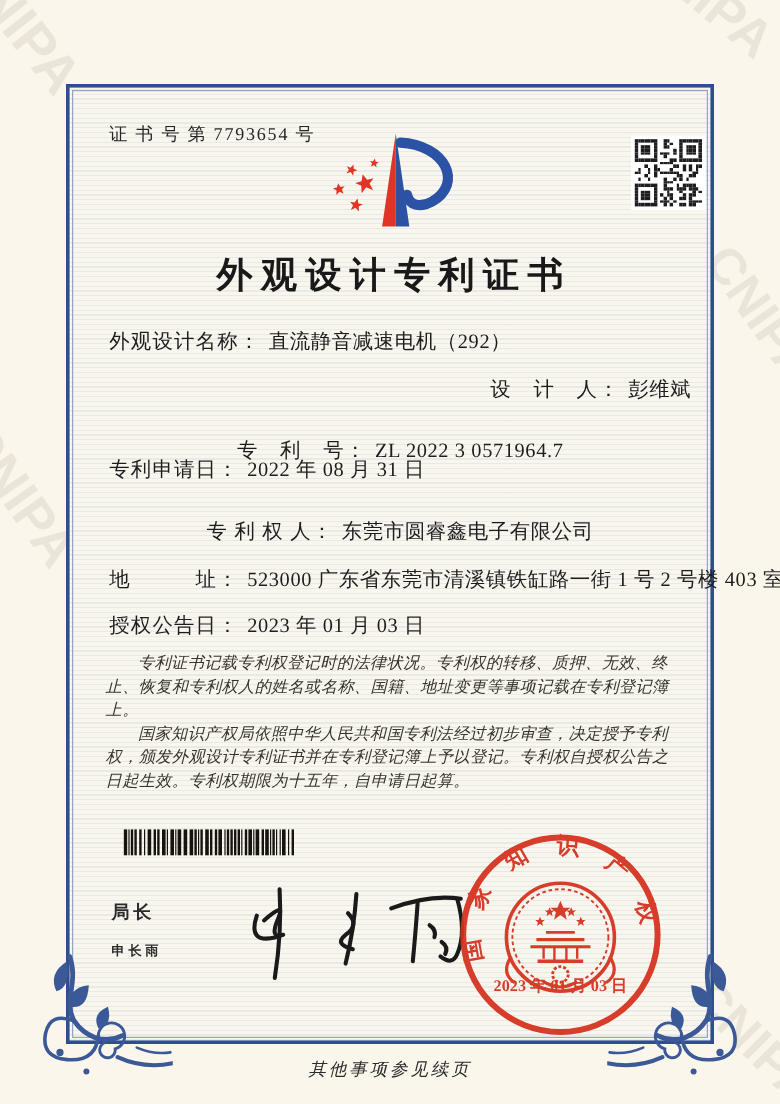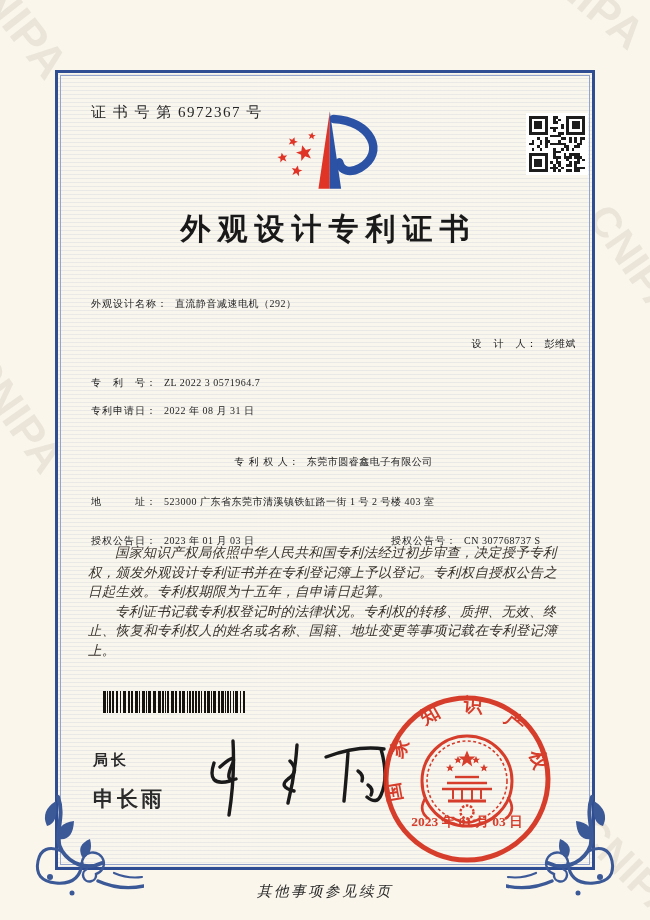--- a/index.html
+++ b/index.html
@@ -28,39 +28,39 @@
   .logo{position:absolute;left:200px;top:28px;}
   .qr{position:absolute;left:468px;top:40px;width:62px;height:62px;background:#fff;
       padding:3px;box-sizing:border-box;display:grid;grid-template-columns:repeat(21,1fr);
       grid-template-rows:repeat(21,1fr);}
   .qr b{display:block;}
   .qd{background:#1d1d1d;} .ql{background:#ffffff;}
 
   .title{position:absolute;left:0;top:136px;width:100%;text-align:center;
          font-size:30px;font-weight:700;letter-spacing:7px;color:#191919;text-indent:7px;}
 
-  .frow{position:absolute;left:33px;right:16px;font-size:10px;color:#1d1d1d;white-space:nowrap;margin-top:24px;}
+  .frow{position:absolute;left:33px;right:16px;font-size:17px;color:#1d1d1d;white-space:nowrap;}
   .frow .lab{letter-spacing:1px;}
   .frow .val{margin-left:7px;letter-spacing:0.5px;}
-  .fr0{top:200px;} .fr1{top:240px;text-align:right;} .fr2{top:279px;} .fr3{top:307px;}
+  .fr0{top:200px;} .fr1{top:240px;text-align:right;} .fr2{top:291px;text-align:center;} .fr3{top:307px;}
   .fr4{top:358px;text-align:center;} .fr5{top:398px;} .fr6{top:437px;}
   .grant2{position:absolute;left:300px;top:0;}
 
   .bodytext{position:absolute;left:30px;top:470px;width:478px;
             font-style:italic;font-size:13.5px;line-height:19.5px;color:#38332c;}
   .bodytext p{margin:0;text-indent:2em;letter-spacing:0.3px;}
 
   .barcode{position:absolute;left:45px;top:618px;width:158px;height:22px;
            white-space:nowrap;overflow:hidden;font-size:0;}
   .barcode i{display:inline-block;height:100%;background:#16120e;vertical-align:top;}
 
   .sig-title{position:absolute;left:35px;top:678px;font-family:Liberation Mono, monospace;
              font-size:15px;font-weight:600;letter-spacing:3px;color:#2b2b2b;}
   .sig-name{position:absolute;left:35px;top:712px;font-family:"Liberation Sans","DejaVu Sans",sans-serif;
-            font-size:21px;font-weight:600;letter-spacing:3px;color:#2b2b2b;}
+            font-size:11px;font-weight:600;letter-spacing:3px;color:#2b2b2b;}
   .script{position:absolute;left:140px;top:660px;}
 
   .seal{position:absolute;left:323px;top:620px;width:172px;height:172px;opacity:0.93;}
 
   .pageind{position:absolute;left:0;top:776px;width:100%;text-align:center;
            font-size:12.5px;letter-spacing:2px;color:#33302a;}
 
   .orn{position:absolute;width:116px;height:116px;}
   .ornL{left:28px;top:793px;}
   .ornR{left:506px;top:793px;transform:scaleX(-1);}
@@ -74,21 +74,21 @@
 <span class="wm wm1">CNIPA</span>
 <span class="wm wm2">CNIPA</span>
 <span class="wm wm3">CNIPA</span>
 <span class="wm wm4">CNIPA</span>
 <span class="wm wm5">CNIPA</span>
 <span class="wm wm6">CNIPA</span>
 <span class="wm wm7">CNIPA</span>
 
 <div class="frame">
 
-  <div class="certno">证 书 号 第 6972367 号</div>
+  <div class="certno">证 书 号 第 7793654 号</div>
 
   <svg class="logo" width="170" height="100" viewBox="0 0 180 100">
     <defs>
       <path id="st" d="M0,-8 L2.4,-2.5 L8,-2.5 L3.6,1.1 L5,7.2 L0,3.4 L-5,7.2 L-3.6,1.1 L-8,-2.5 L-2.4,-2.5 Z"></path>
     </defs>
     <path d="M80,16 C120,18 136,52 108,68 C97,74 88,71 86,62" fill="none" stroke="#2b52a5" stroke-width="9" stroke-linecap="round"></path>
     <path d="M76,8 L64,90 L76,90 Z" fill="#e03427"></path>
     <path d="M76,8 L76,90 L88,90 Z" fill="#2b52a5"></path>
     <g fill="#e03427">
       <use href="#st" transform="translate(49,52) scale(1.05) rotate(-15)"></use>
@@ -558,26 +558,25 @@
     <span class="lab">专利申请日：</span><span class="val">2022 年 08 月 31 日</span>
   </div>
   <div class="frow fr4">
     <span class="lab">专 利 权 人：</span><span class="val">东莞市圆睿鑫电子有限公司</span>
   </div>
   <div class="frow fr5">
     <span class="lab">地　　　址：</span><span class="val">523000 广东省东莞市清溪镇铁缸路一街 1 号 2 号楼 403 室</span>
   </div>
   <div class="frow fr6">
     <span><span class="lab">授权公告日：</span><span class="val">2023 年 01 月 03 日</span></span>
-    <span class="grant2"><span class="lab">授权公告号：</span><span class="val">CN 307768737 S</span></span>
   </div>
 
   <div class="bodytext">
+    <p>专利证书记载专利权登记时的法律状况。专利权的转移、质押、无效、终止、恢复和专利权人的姓名或名称、国籍、地址变更等事项记载在专利登记簿上。</p>
     <p>国家知识产权局依照中华人民共和国专利法经过初步审查，决定授予专利权，颁发外观设计专利证书并在专利登记簿上予以登记。专利权自授权公告之日起生效。专利权期限为十五年，自申请日起算。</p>
-    <p>专利证书记载专利权登记时的法律状况。专利权的转移、质押、无效、终止、恢复和专利权人的姓名或名称、国籍、地址变更等事项记载在专利登记簿上。</p>
   </div>
 
   <div class="barcode"><i style="width: 3px; margin-right: 1px;"></i><i style="width: 1px; margin-right: 1px;"></i><i style="width: 2px; margin-right: 1px;"></i><i style="width: 2px; margin-right: 2px;"></i><i style="width: 2px; margin-right: 2px;"></i><i style="width: 1px; margin-right: 2px;"></i><i style="width: 3px; margin-right: 2px;"></i><i style="width: 2px; margin-right: 1px;"></i><i style="width: 2px; margin-right: 2px;"></i><i style="width: 3px; margin-right: 1px;"></i><i style="width: 1px; margin-right: 2px;"></i><i style="width: 3px; margin-right: 1px;"></i><i style="width: 1px; margin-right: 1px;"></i><i style="width: 3px; margin-right: 2px;"></i><i style="width: 3px; margin-right: 2px;"></i><i style="width: 3px; margin-right: 1px;"></i><i style="width: 2px; margin-right: 1px;"></i><i style="width: 1px; margin-right: 1px;"></i><i style="width: 2px; margin-right: 2px;"></i><i style="width: 3px; margin-right: 1px;"></i><i style="width: 2px; margin-right: 2px;"></i><i style="width: 2px; margin-right: 1px;"></i><i style="width: 3px; margin-right: 2px;"></i><i style="width: 1px; margin-right: 1px;"></i><i style="width: 2px; margin-right: 1px;"></i><i style="width: 2px; margin-right: 1px;"></i><i style="width: 2px; margin-right: 1px;"></i><i style="width: 2px; margin-right: 1px;"></i><i style="width: 1px; margin-right: 2px;"></i><i style="width: 2px; margin-right: 1px;"></i><i style="width: 3px; margin-right: 1px;"></i><i style="width: 1px; margin-right: 1px;"></i><i style="width: 3px; margin-right: 2px;"></i><i style="width: 2px; margin-right: 1px;"></i><i style="width: 3px; margin-right: 1px;"></i><i style="width: 1px; margin-right: 1px;"></i><i style="width: 2px; margin-right: 1px;"></i><i style="width: 1px; margin-right: 2px;"></i><i style="width: 1px; margin-right: 1px;"></i><i style="width: 3px; margin-right: 2px;"></i><i style="width: 1px; margin-right: 2px;"></i><i style="width: 2px; margin-right: 2px;"></i></div>
 
   <div class="sig-title">局长</div>
   <div class="sig-name">申长雨</div>
 
   <svg class="script" width="210" height="95" viewBox="0 0 210 95">
     <g fill="none" stroke="#1a1a1a" stroke-width="3.4" stroke-linecap="round" stroke-linejoin="round">
       <path d="M22,34 q18,-16 12,-2 q-8,18 4,14"></path>

